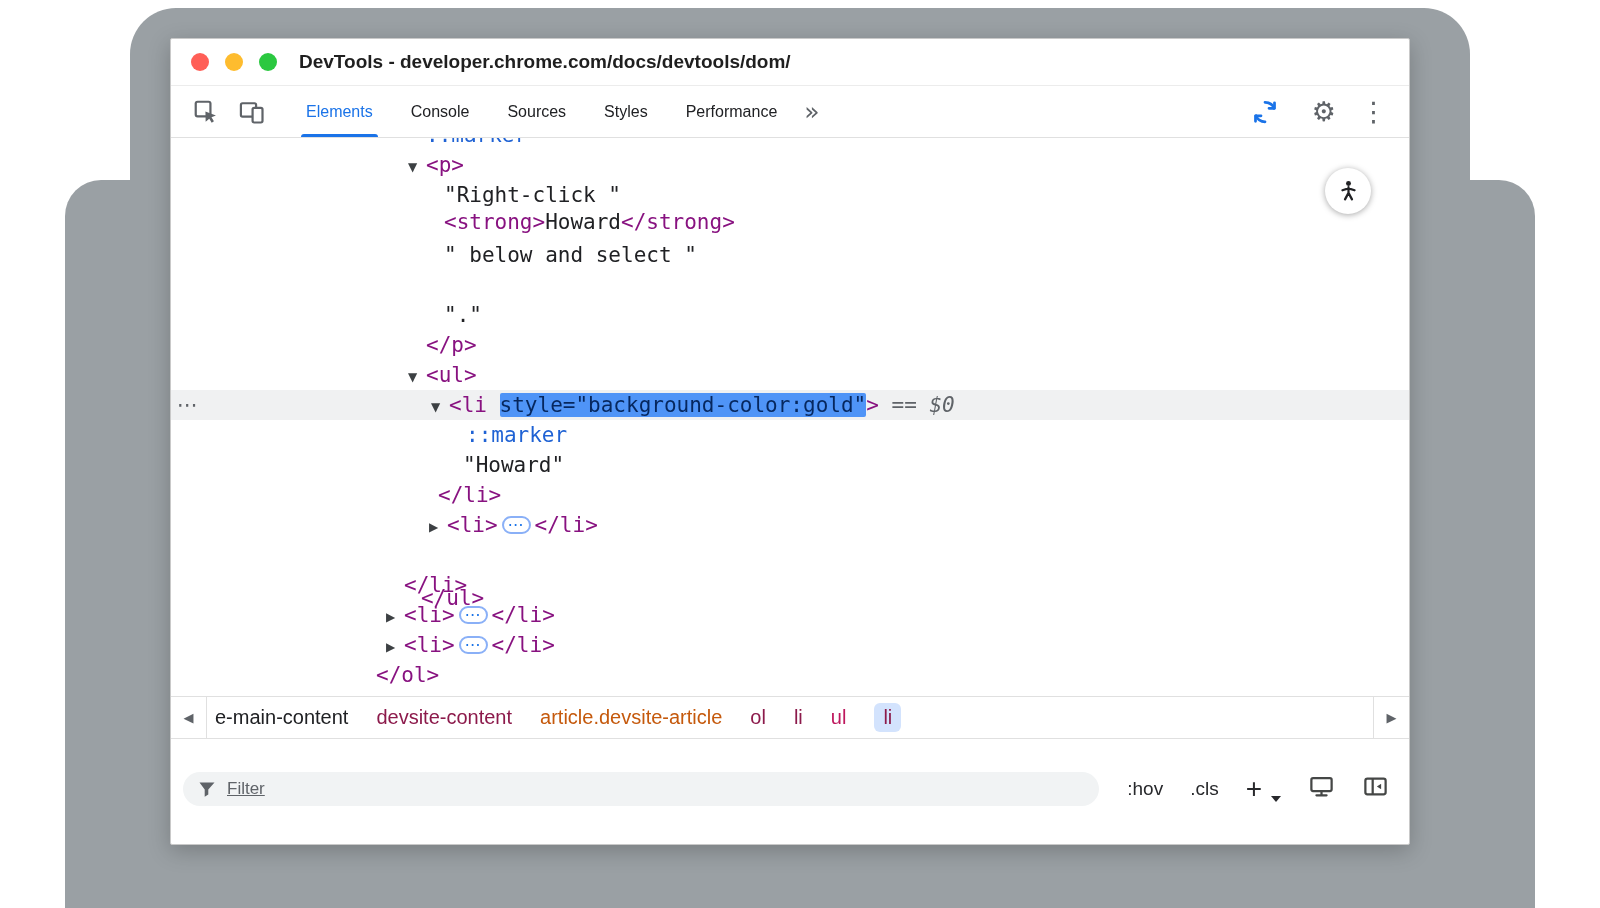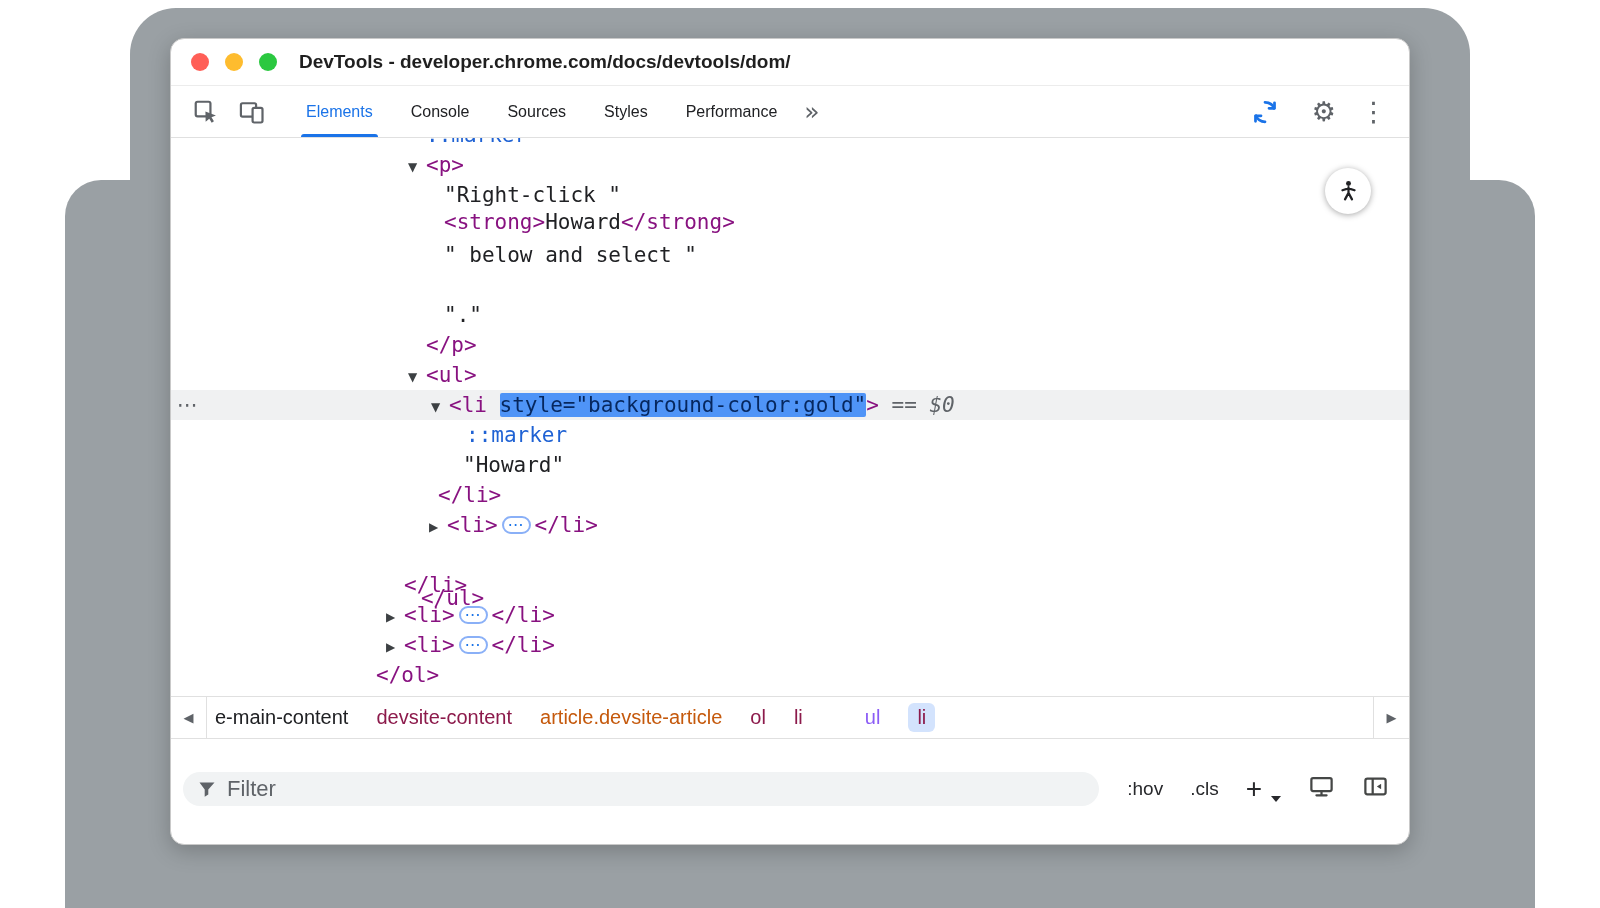--- a/index.html
+++ b/index.html
@@ -7,21 +7,21 @@
   .stage { position: relative; width: 1600px; height: 908px; background: #fff; overflow: hidden; }
 
   
   .backdrop-top { position: absolute; left: 130px; top: 8px; width: 1340px; height: 320px;
     background: #9aa0a4; border-radius: 46px; }
   .backdrop-bottom { position: absolute; left: 65px; top: 180px; width: 1470px; height: 728px;
     background: #9aa0a4; border-radius: 36px 36px 0 0; }
 
   
   .window { position: absolute; left: 170px; top: 38px; width: 1240px; height: 807px;
-    background: #fff; border: 1px solid #c9c9c9; border-radius: 14px;
+    background: #fff; border: 1px solid #c9c9c9; border-radius: 2px;
     box-shadow: 0 6px 22px rgba(0,0,0,.22); overflow: hidden; display: flex; flex-direction: column; }
 
   
   .titlebar { height: 47px; flex: 0 0 47px; display: flex; align-items: center;
     padding: 0 20px; border-bottom: 1px solid #ececec; }
   .dot { width: 18px; height: 18px; border-radius: 50%; margin-right: 16px; }
   .title { margin-left: 6px; font-size: 19px; font-weight: 700; color: #1f1f1f; }
 
   
   .toolbar { height: 52px; flex: 0 0 52px; display: flex; align-items: center;
@@ -78,21 +78,21 @@
     margin-right: 39px; color: #202124; white-space: nowrap; }
   .panel-tab.active { color: var(--accent, #1a73e8); }
   .panel-tab.active::after { content: ""; position: absolute; left: 0; right: 0; bottom: 0;
     height: 3px; background: var(--accent, #1a73e8); border-radius: 3px 3px 0 0; }
 
   
   .stylesbar { flex: 1; display: flex; align-items: center; padding: 0 20px 6px 12px;
     border-top: 1px solid #e0e0e0; }
   .filter { flex: 1; max-width: 948px; height: 34px; background: #f1f3f4; border-radius: 17px;
     display: flex; align-items: center; padding: 0 14px; gap: 10px; }
-  .filter .ph { color: #5f6368; font-size: 22px; }
+  .filter .ph { color: #5f6368; font-size: 17px; text-decoration: underline; }
   .sb-controls { display: flex; align-items: center; gap: 27px; margin-left: 28px; }
   .tbtn { font-size: 19px; color: #28292c; }
   .plus { font-size: 28px; color: #28292c; line-height: 1; }
   .caret { width: 0; height: 0; border-left: 5px solid transparent; border-right: 5px solid transparent;
     border-top: 6px solid #28292c; margin-left: -18px; transform: translateY(10px); }
 </style>
 </head>
 <body>
 
 <div class="stage">
@@ -173,21 +173,21 @@
     <div class="crumbbar">
       <div class="crumb-btn left">
         <span>◀</span>
       </div>
       <div class="crumbs">
           <span class="crumb" style="color: rgb(32, 33, 36);">e-main-content</span>
           <span class="crumb" style="color: rgb(140, 26, 75);">devsite-content</span>
           <span class="crumb" style="color: rgb(197, 89, 12);">article.devsite-article</span>
           <span class="crumb" style="color: rgb(140, 26, 75);">ol</span>
           <span class="crumb" style="color: rgb(140, 26, 75);">li</span>
-          <span class="crumb" style="color: #8b5cf6; margin-left: 34px;">ul</span>
+          <span class="crumb" style="color: #be185d;">ul</span>
           <span class="crumb chip" style="color: rgb(140, 26, 75);">li</span>
         </div>
       <div class="crumb-btn right">
         <span>▶</span>
       </div>
     </div>
 
 
     <div class="stylesbar">
       <div class="filter">

